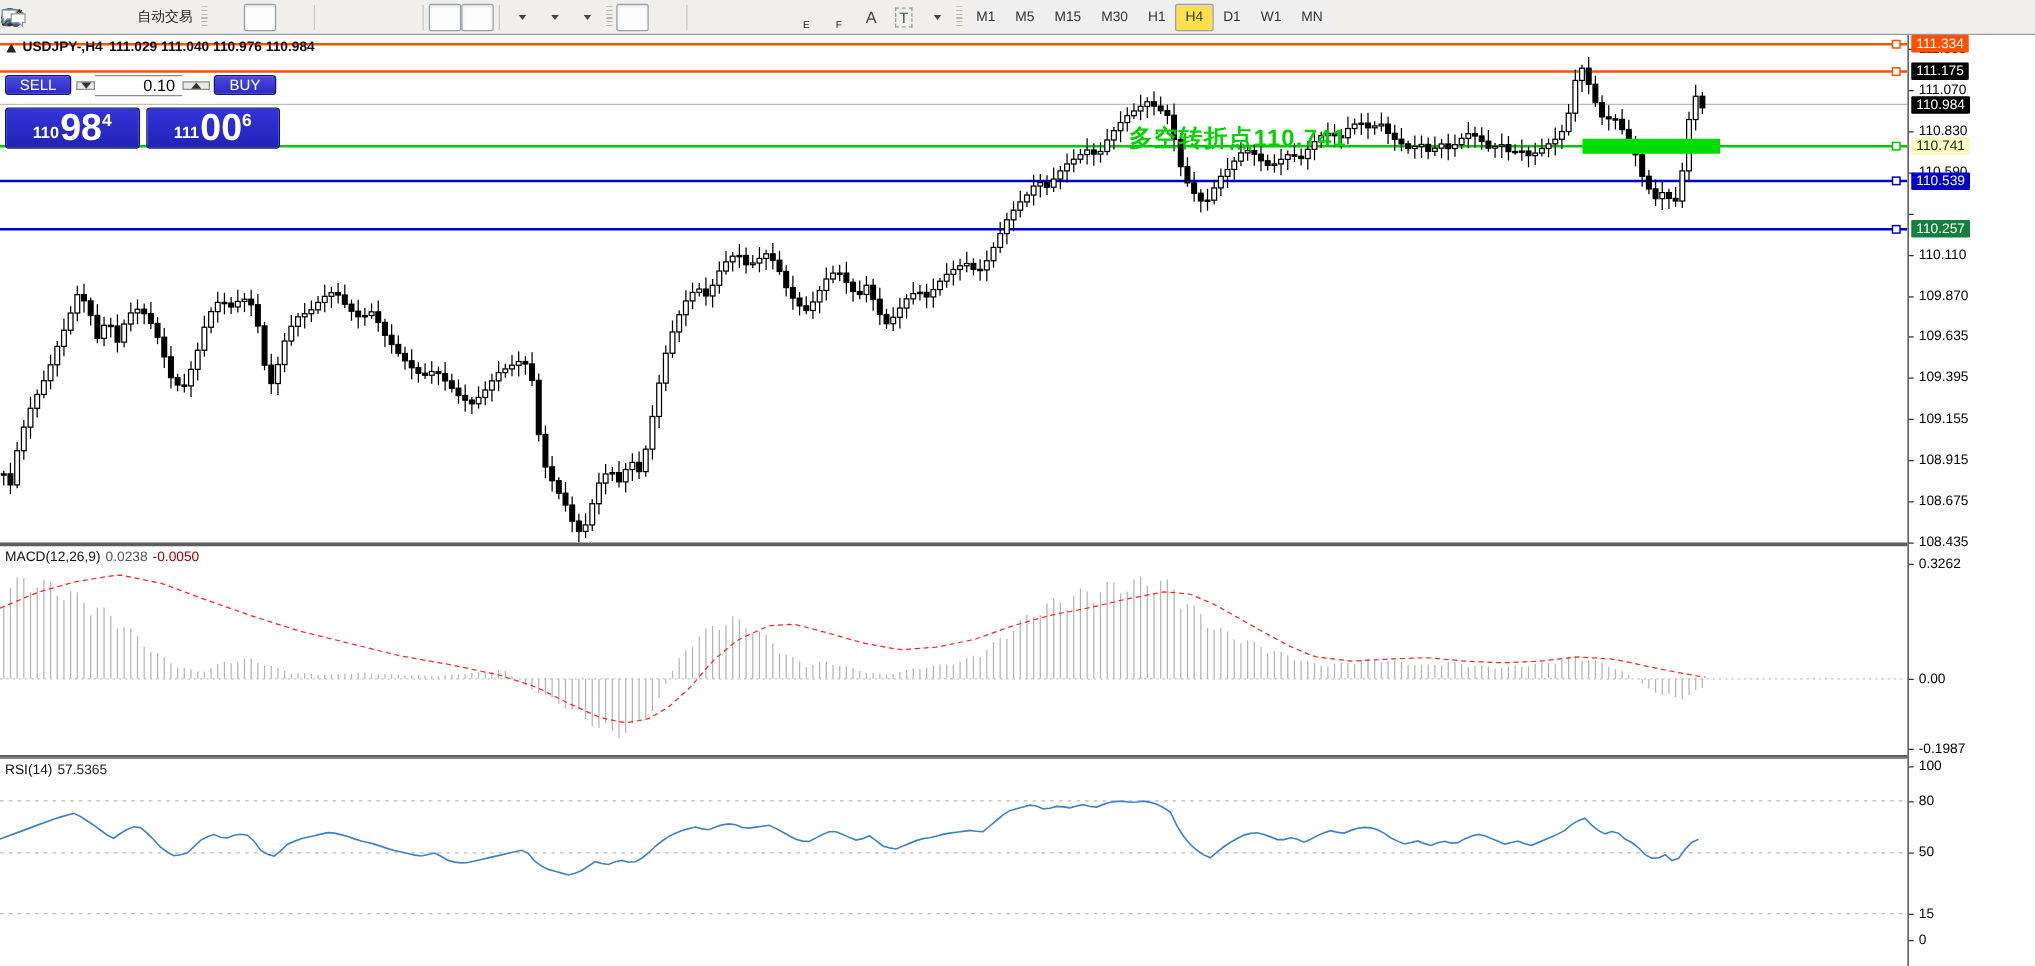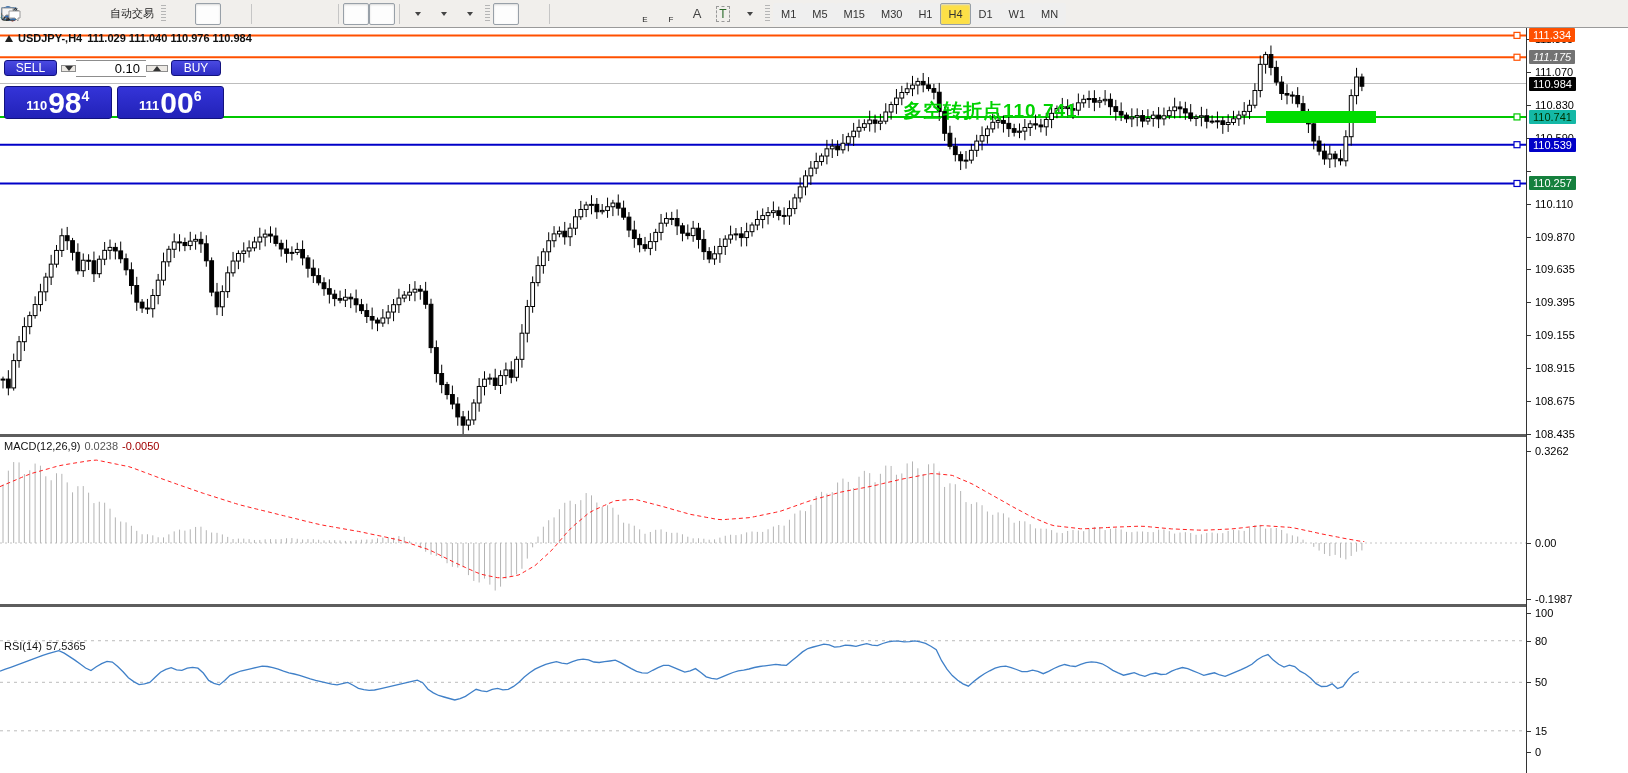--- a/index.html
+++ b/index.html
@@ -53,21 +53,21 @@
   #trade .row2{display:flex;margin-top:3px;gap:5px;}
   .pricebox{width:129px;height:33px;background:linear-gradient(#3434d8,#2222b8);border:1px solid #12127e;
             border-radius:3px;color:#fff;display:flex;align-items:flex-end;justify-content:center;
             box-sizing:border-box;padding-bottom:2px;}
   .p-small{font-size:13px;font-weight:bold;margin:0 1px 3px 0;}
   .p-big{font-size:30px;font-weight:bold;line-height:0.9;}
   .p-sup{font-size:14px;font-weight:bold;align-self:flex-start;margin-top:1px;}
   
   .ind-label{position:absolute;left:4px;font-size:11px;color:#111;z-index:5;white-space:nowrap;}
   #macd-label{top:412px;}
-  #rsi-label{top:612px;}
+  #rsi-label{top:582px;}
   .ind-label .v1{color:#555;margin-left:4px;}
   .ind-label .v2{color:#a00000;margin-left:4px;}
   
   #paxis{position:absolute;left:1526px;top:28px;width:102px;height:745px;background:#fff;
          border-left:1px solid #333;box-sizing:border-box;font-size:11px;color:#000;}
   .tick-mark{position:absolute;left:0;width:4px;height:1px;background:#333;}
   .tick-label{position:absolute;left:8px;white-space:nowrap;}
   .lvl-label{position:absolute;left:2px;padding:0 4px;height:14px;line-height:14px;white-space:nowrap;border-radius:1px;}
   .ico{flex:none;}
 </style>
@@ -1127,23 +1127,23 @@
     <div class="tick-label" style="top: 268px;">109.395</div>
     <div class="tick-mark" style="top: 307px;"></div>
     <div class="tick-label" style="top: 301px;">109.155</div>
     <div class="tick-mark" style="top: 340px;"></div>
     <div class="tick-label" style="top: 334px;">108.915</div>
     <div class="tick-mark" style="top: 373px;"></div>
     <div class="tick-label" style="top: 367px;">108.675</div>
     <div class="tick-mark" style="top: 406px;"></div>
     <div class="tick-label" style="top: 400px;">108.435</div>
     <div class="lvl-label" style="top: 0.3875px; background: rgb(255, 80, 0); color: rgb(255, 255, 255);">111.334</div>
-    <div class="lvl-label" style="top: 22.25px; background: #737373; color: rgb(255, 255, 255); font-style: italic;">111.175</div>
+    <div class="lvl-label" style="top: 22.25px; background: #000000; color: rgb(255, 255, 255);">111.175</div>
     <div class="lvl-label" style="top: 48.5125px; background: rgb(0, 0, 0); color: rgb(255, 255, 255);">110.984</div>
-    <div class="lvl-label" style="top: 81.925px; background: #14b8a6; color: rgb(0, 51, 0);">110.741</div>
+    <div class="lvl-label" style="top: 81.925px; background: #fef9c3; color: rgb(0, 51, 0);">110.741</div>
     <div class="lvl-label" style="top: 109.7px; background: rgb(0, 0, 200); color: rgb(255, 255, 255);">110.539</div>
     <div class="lvl-label" style="top: 148.475px; background: #15803d; color: rgb(255, 255, 255);">110.257</div>
     <div class="tick-label" style="top: 417.012px;">0.3262</div>
     <div class="tick-mark" style="top: 423.012px;"></div>
     <div class="tick-label" style="top: 509px;">0.00</div>
     <div class="tick-mark" style="top: 515px;"></div>
     <div class="tick-label" style="top: 565.033px;">-0.1987</div>
     <div class="tick-mark" style="top: 571.033px;"></div>
     <div class="tick-label" style="top: 579px;">100</div>
     <div class="tick-mark" style="top: 585px;"></div>

